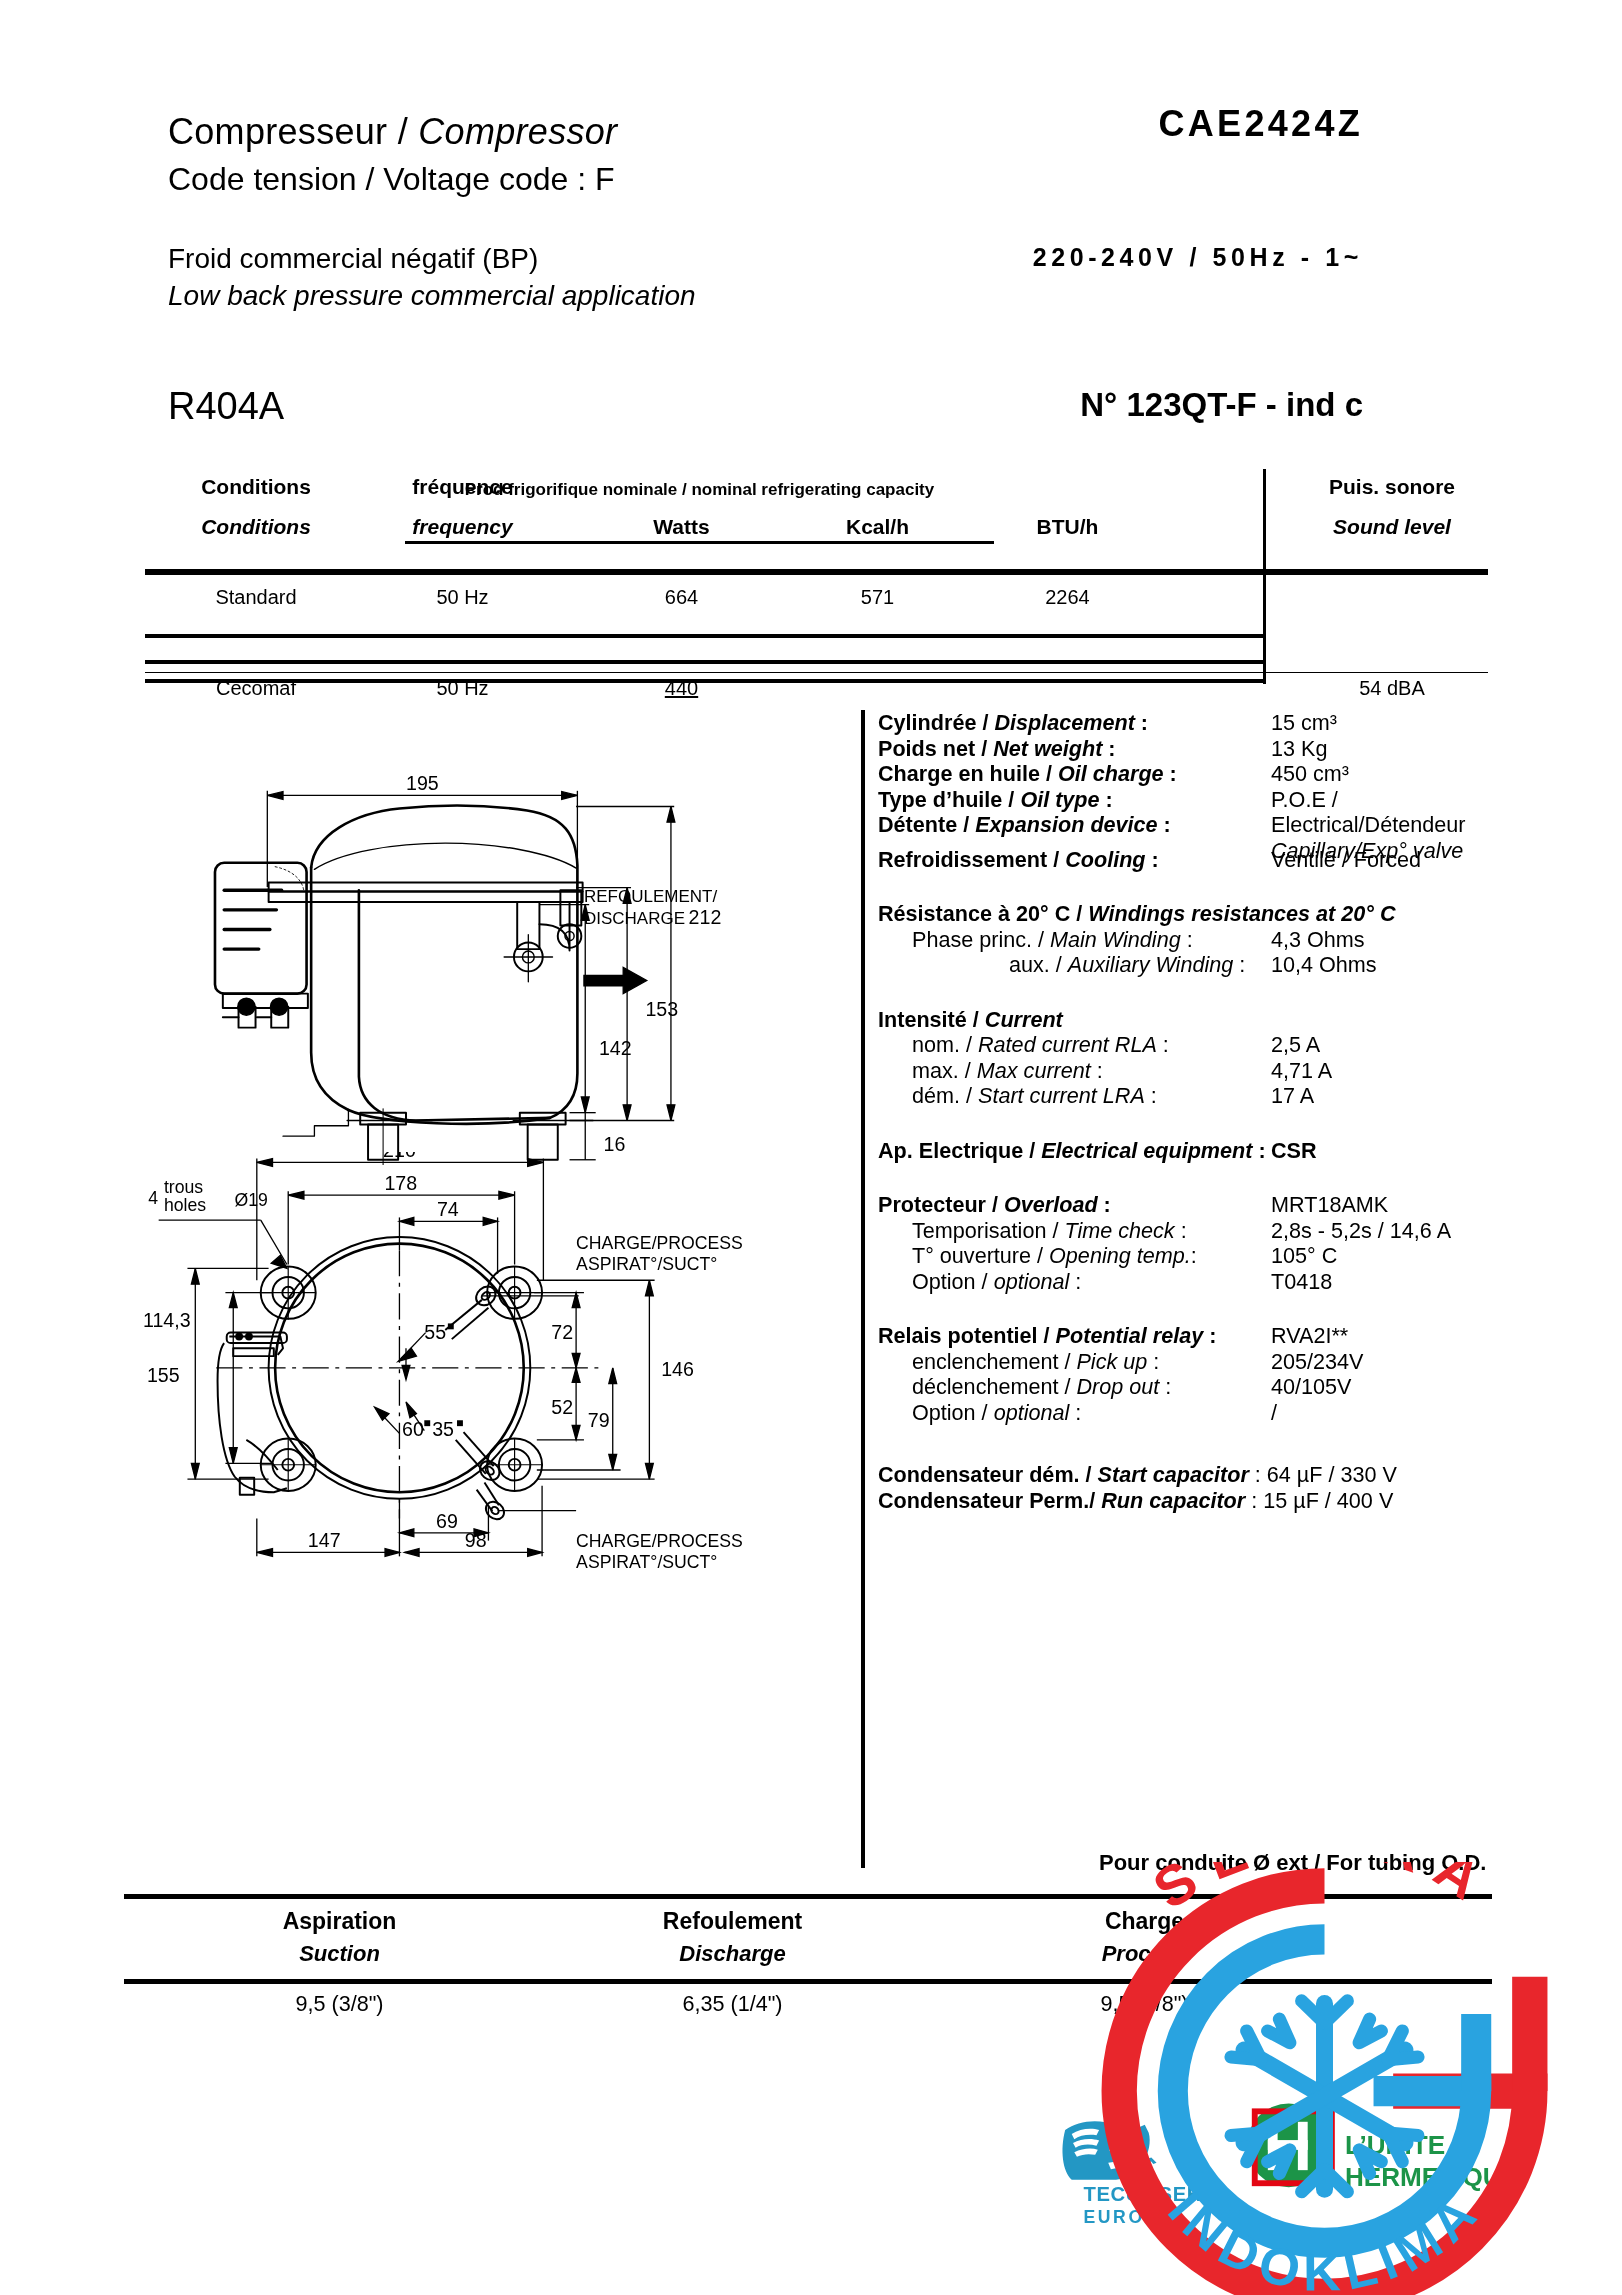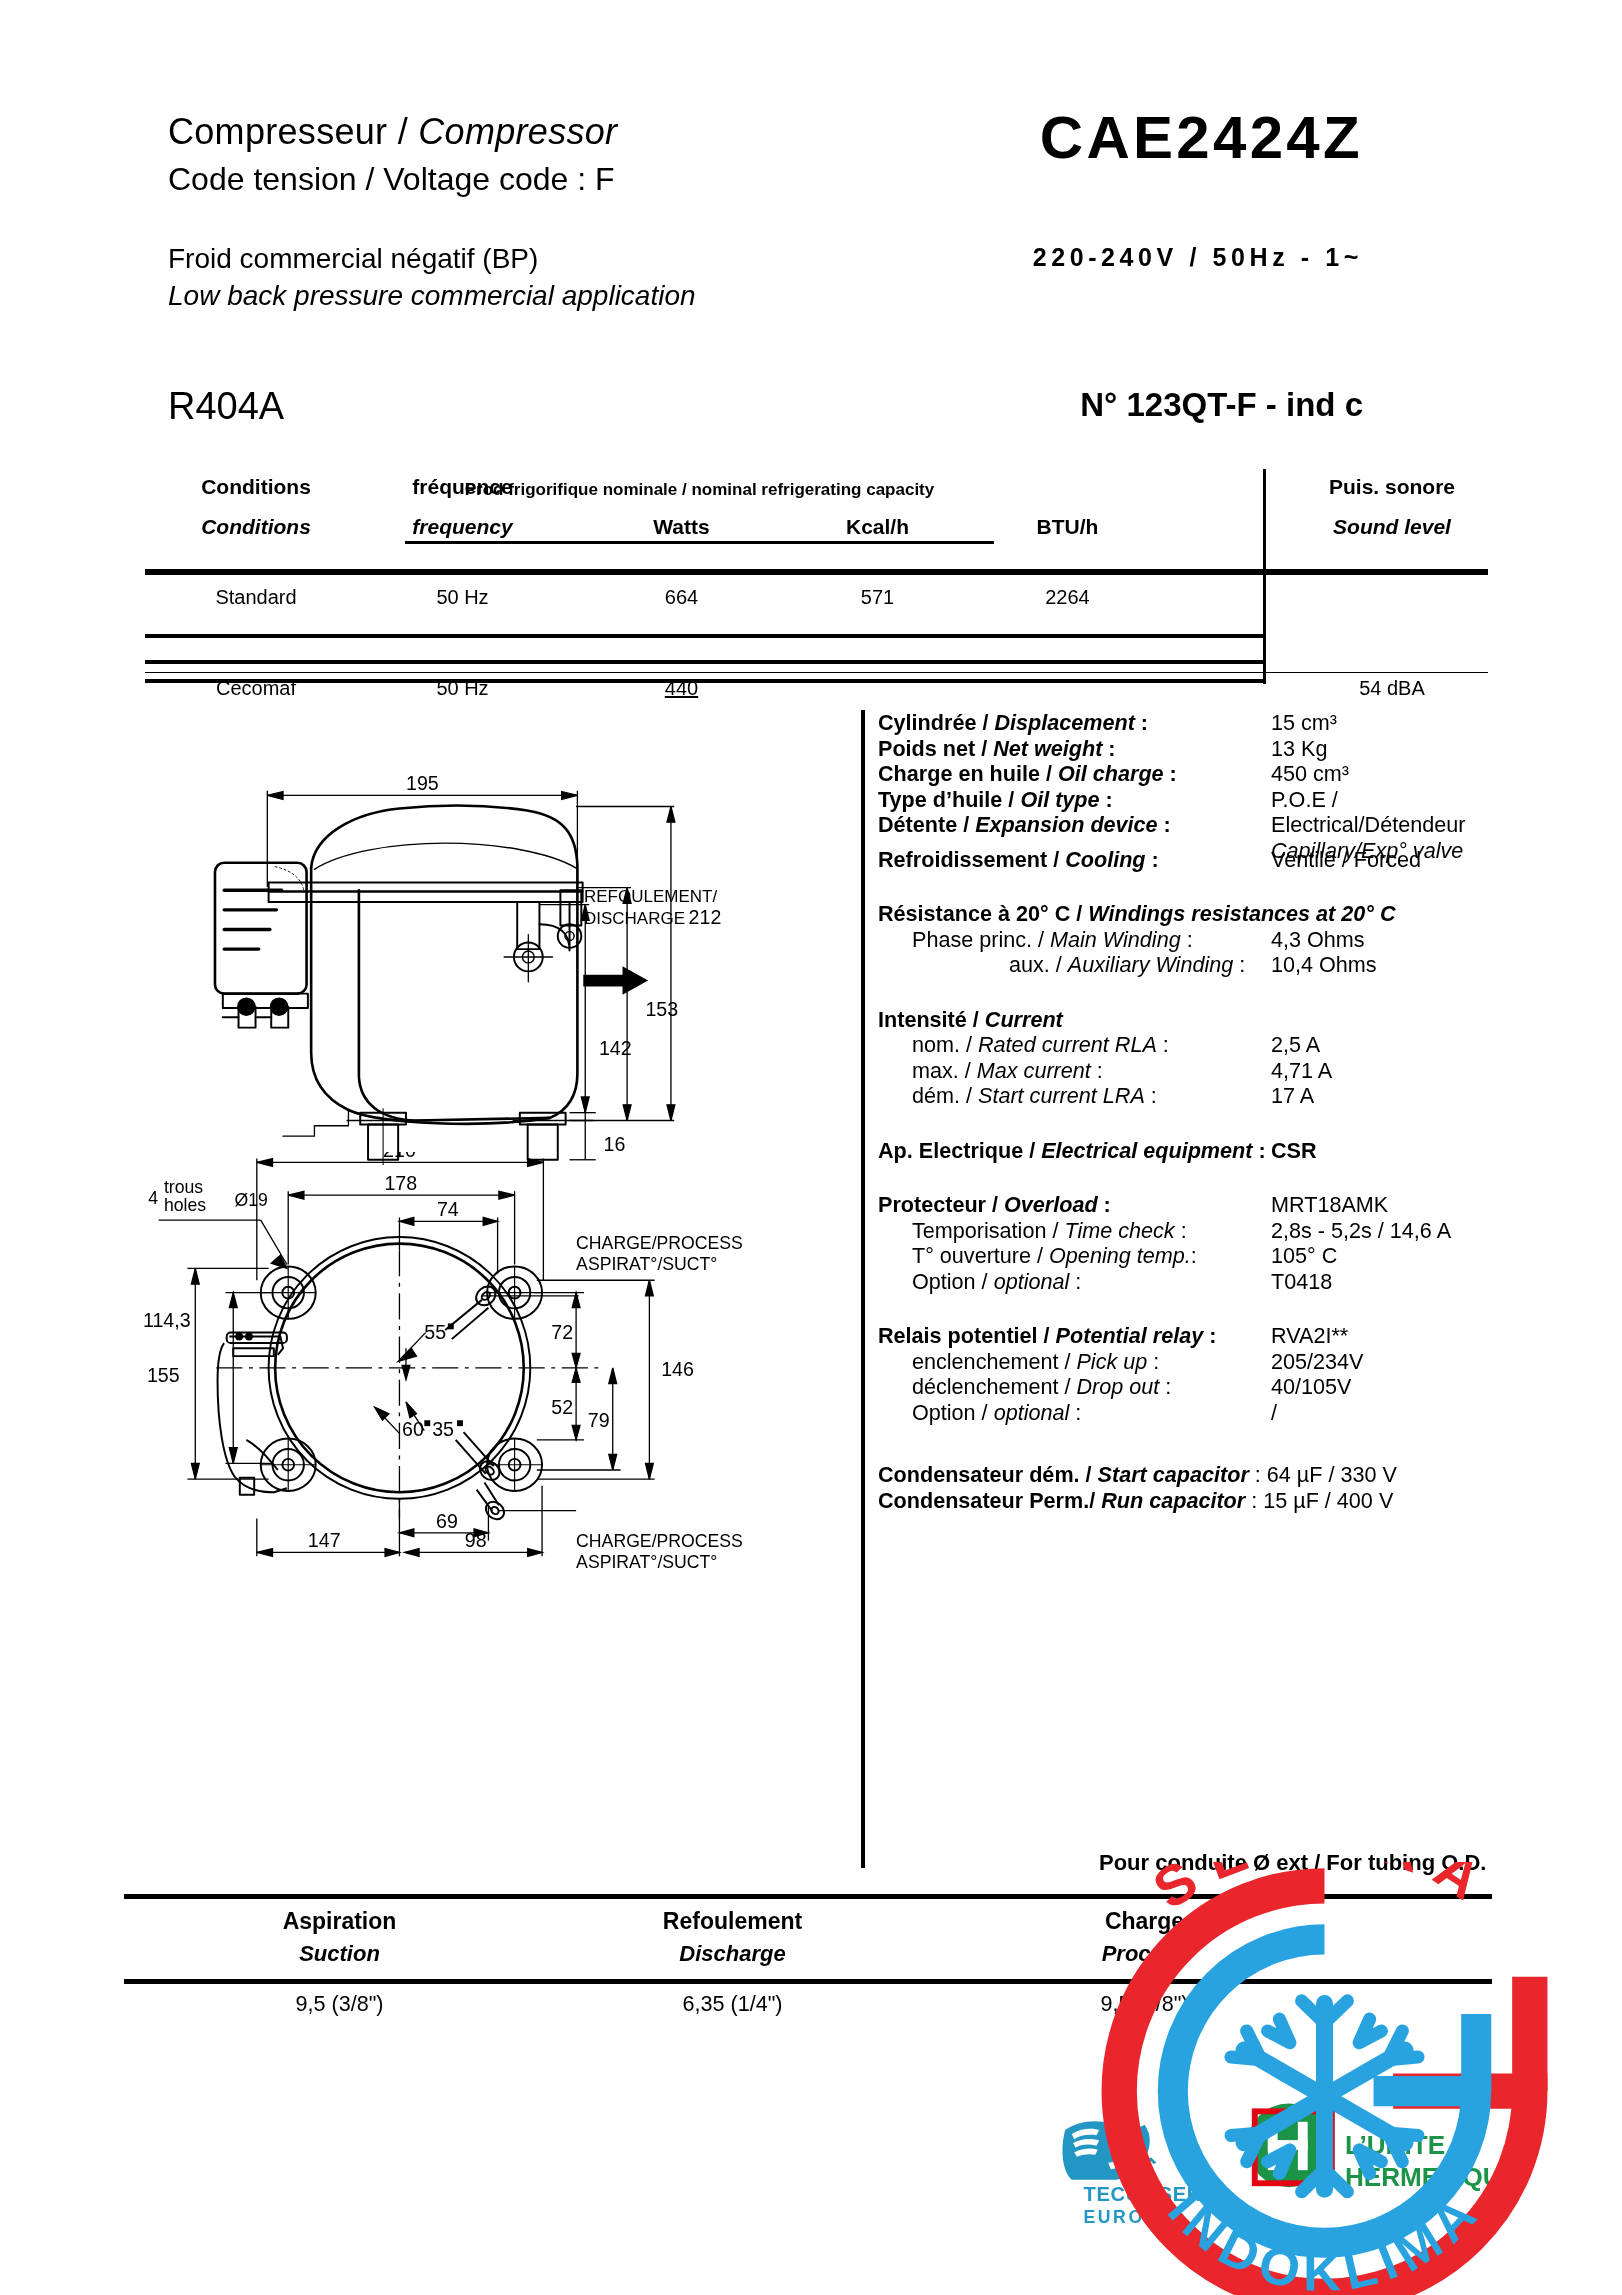--- a/index.html
+++ b/index.html
@@ -13,21 +13,21 @@
   #header{position:absolute;left:4px;top:0;width:1496px;height:445px;}
   .h-left{position:absolute;left:164px;top:111px;width:720px;}
   .t-title{font-size:36px;font-weight:400;letter-spacing:0.3px;white-space:nowrap;}
   .t-title i{font-style:italic;}
   .t-sub{font-size:32px;margin-top:7.9px;white-space:nowrap;}
   .h-app{position:absolute;left:164px;top:243px;width:720px;}
   .t-app1{font-size:28px;white-space:nowrap;}
   .t-app2{font-size:28px;font-style:italic;margin-top:4.6px;white-space:nowrap;}
   .h-ref{position:absolute;left:164px;top:385px;font-size:38px;font-weight:400;}
 
-  .h-model{position:absolute;right:137px;top:103px;font-size:60px;font-weight:bold;letter-spacing:3.3px;white-space:nowrap;}
+  .h-model{position:absolute;right:137px;top:103px;font-size:36px;font-weight:bold;letter-spacing:3.3px;white-space:nowrap;}
   .h-volt{position:absolute;right:137px;top:243px;font-size:25px;font-weight:bold;letter-spacing:4.6px;white-space:nowrap;}
   .h-num{position:absolute;right:137px;top:386px;font-size:33px;font-weight:bold;white-space:nowrap;}
 
   
   #captable{position:absolute;left:145px;top:468px;width:1343px;height:216px;}
   .ct-vline{position:absolute;left:1118px;top:1.3px;width:2.6px;height:215px;background:#000;}
   .ct-rule{position:absolute;background:#000;}
   .ct-hdr-rule{left:260px;top:73px;width:589px;height:3.3px;}
   .ct-rule-a{left:0px;top:101px;width:1343px;height:5.9px;}
   .ct-rule-b{left:0px;top:166px;width:1120px;height:3.9px;}

